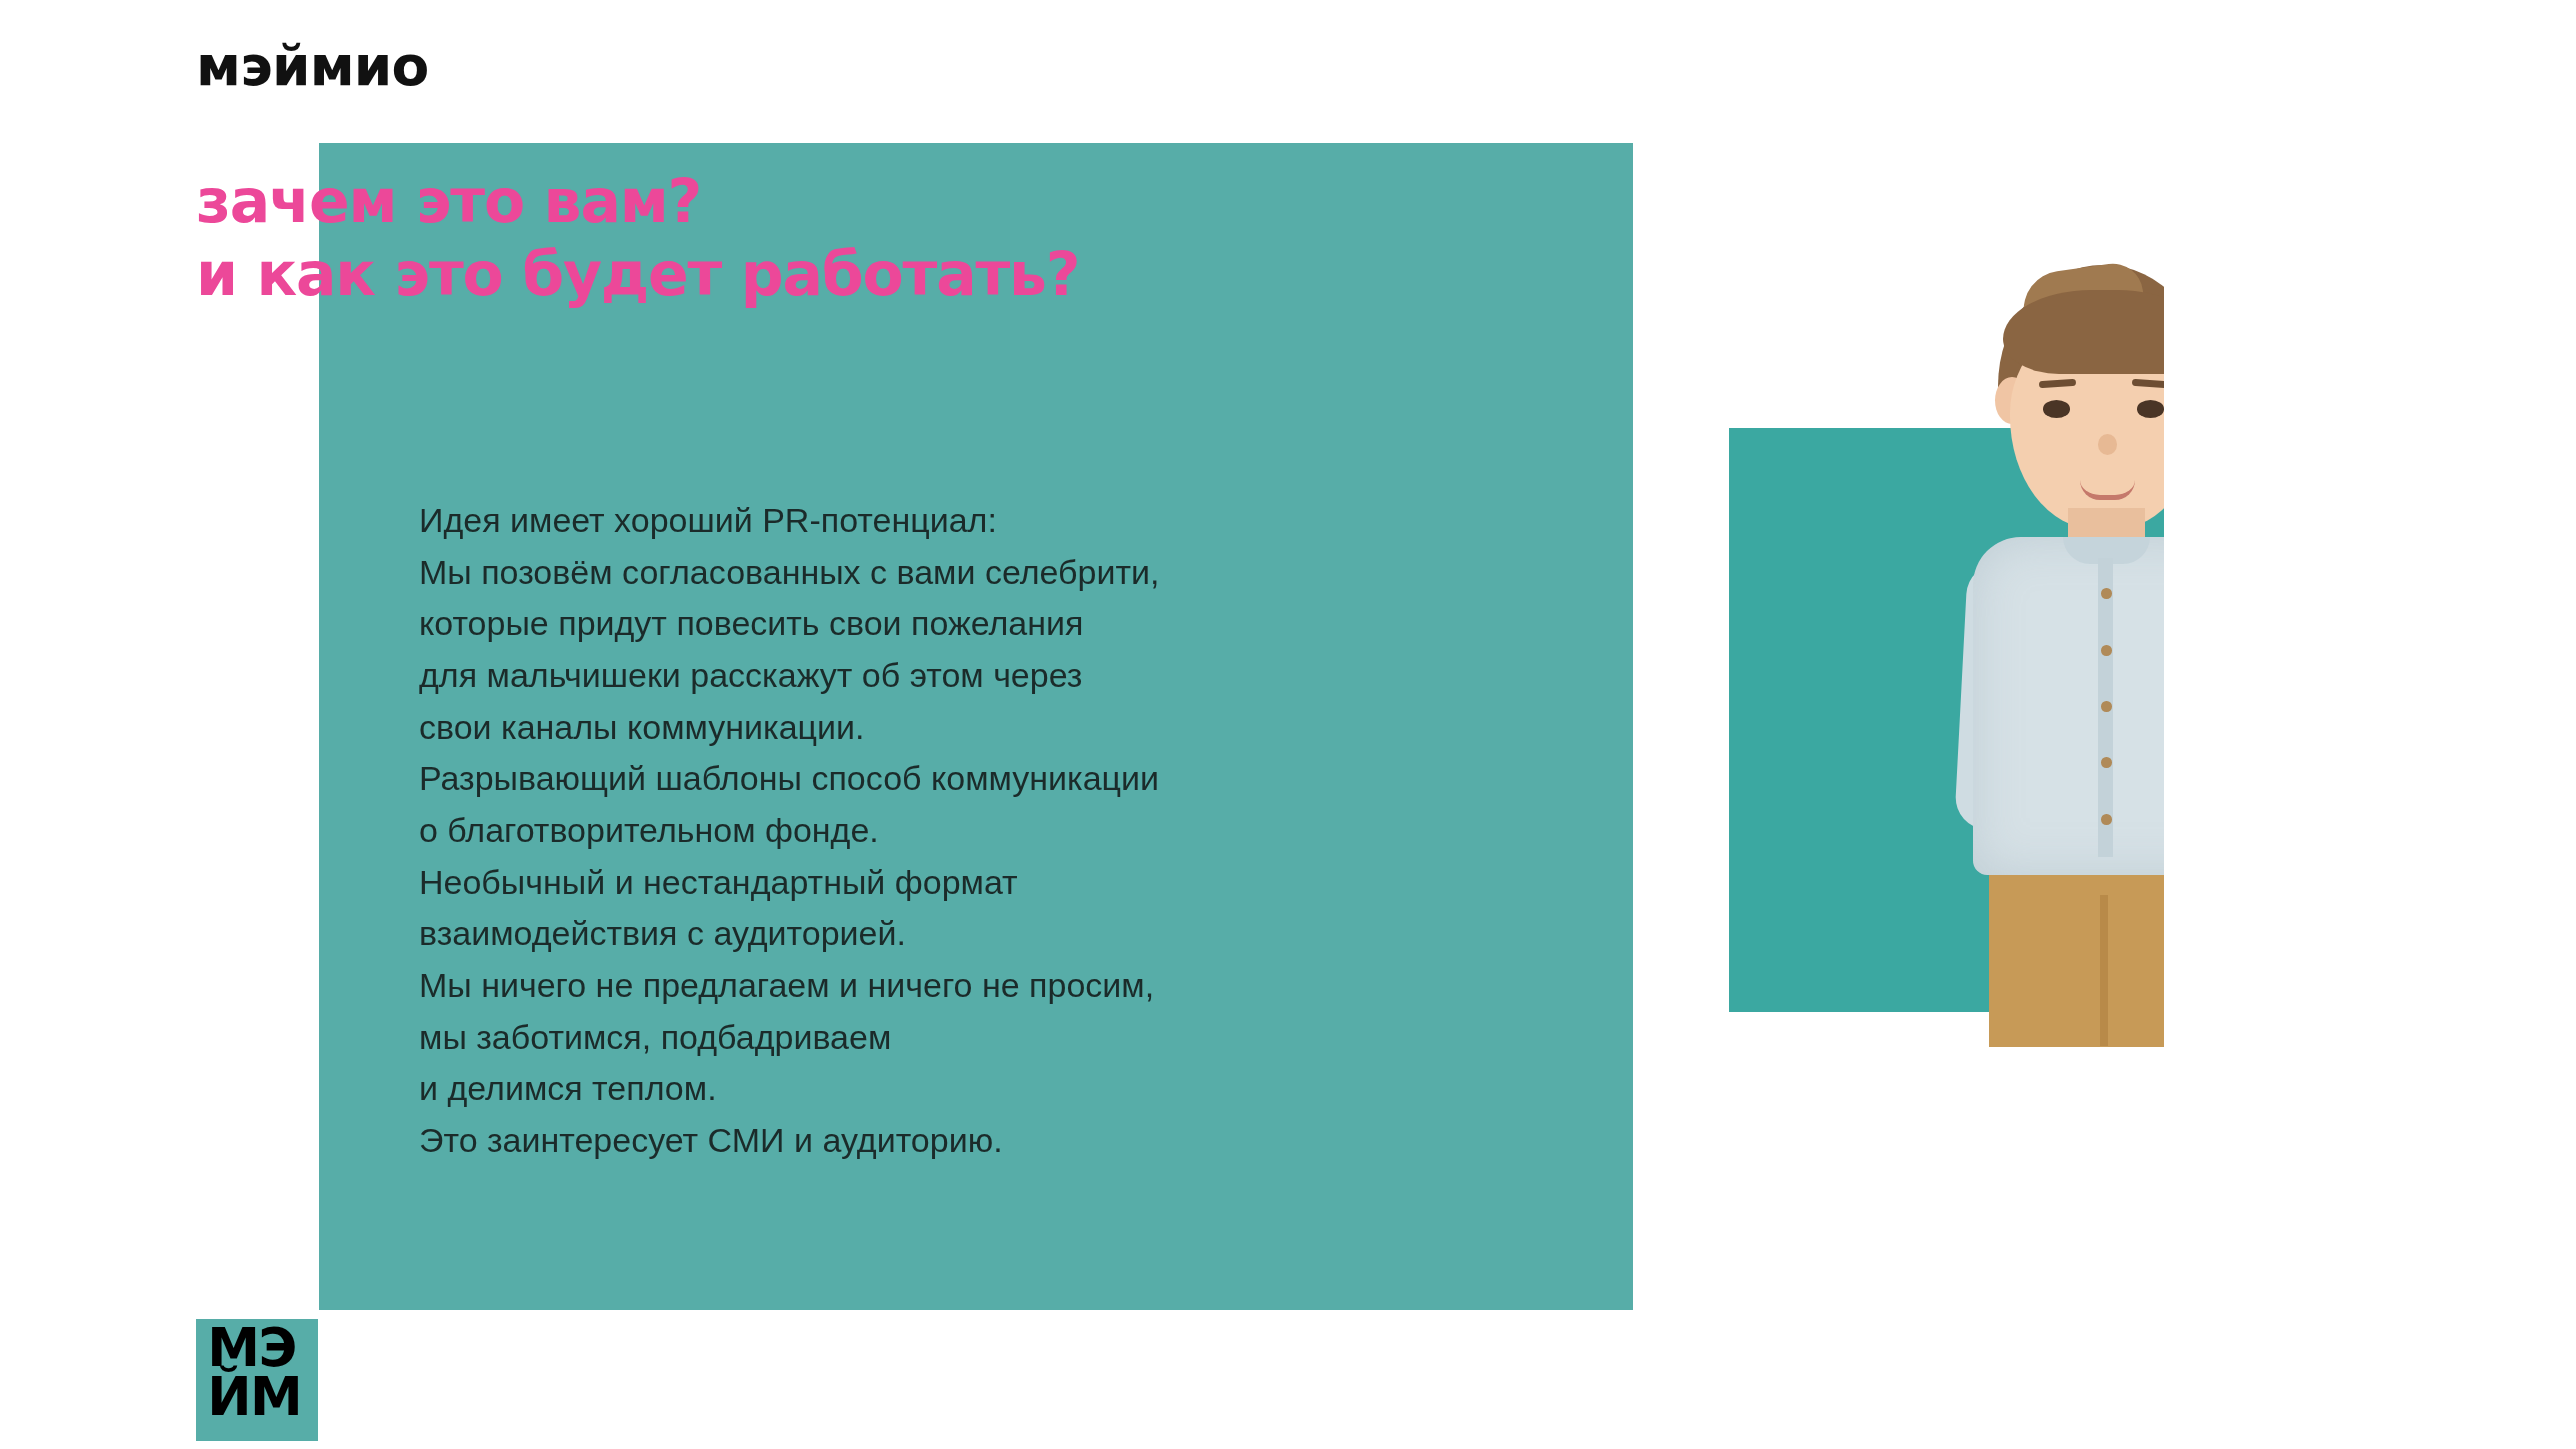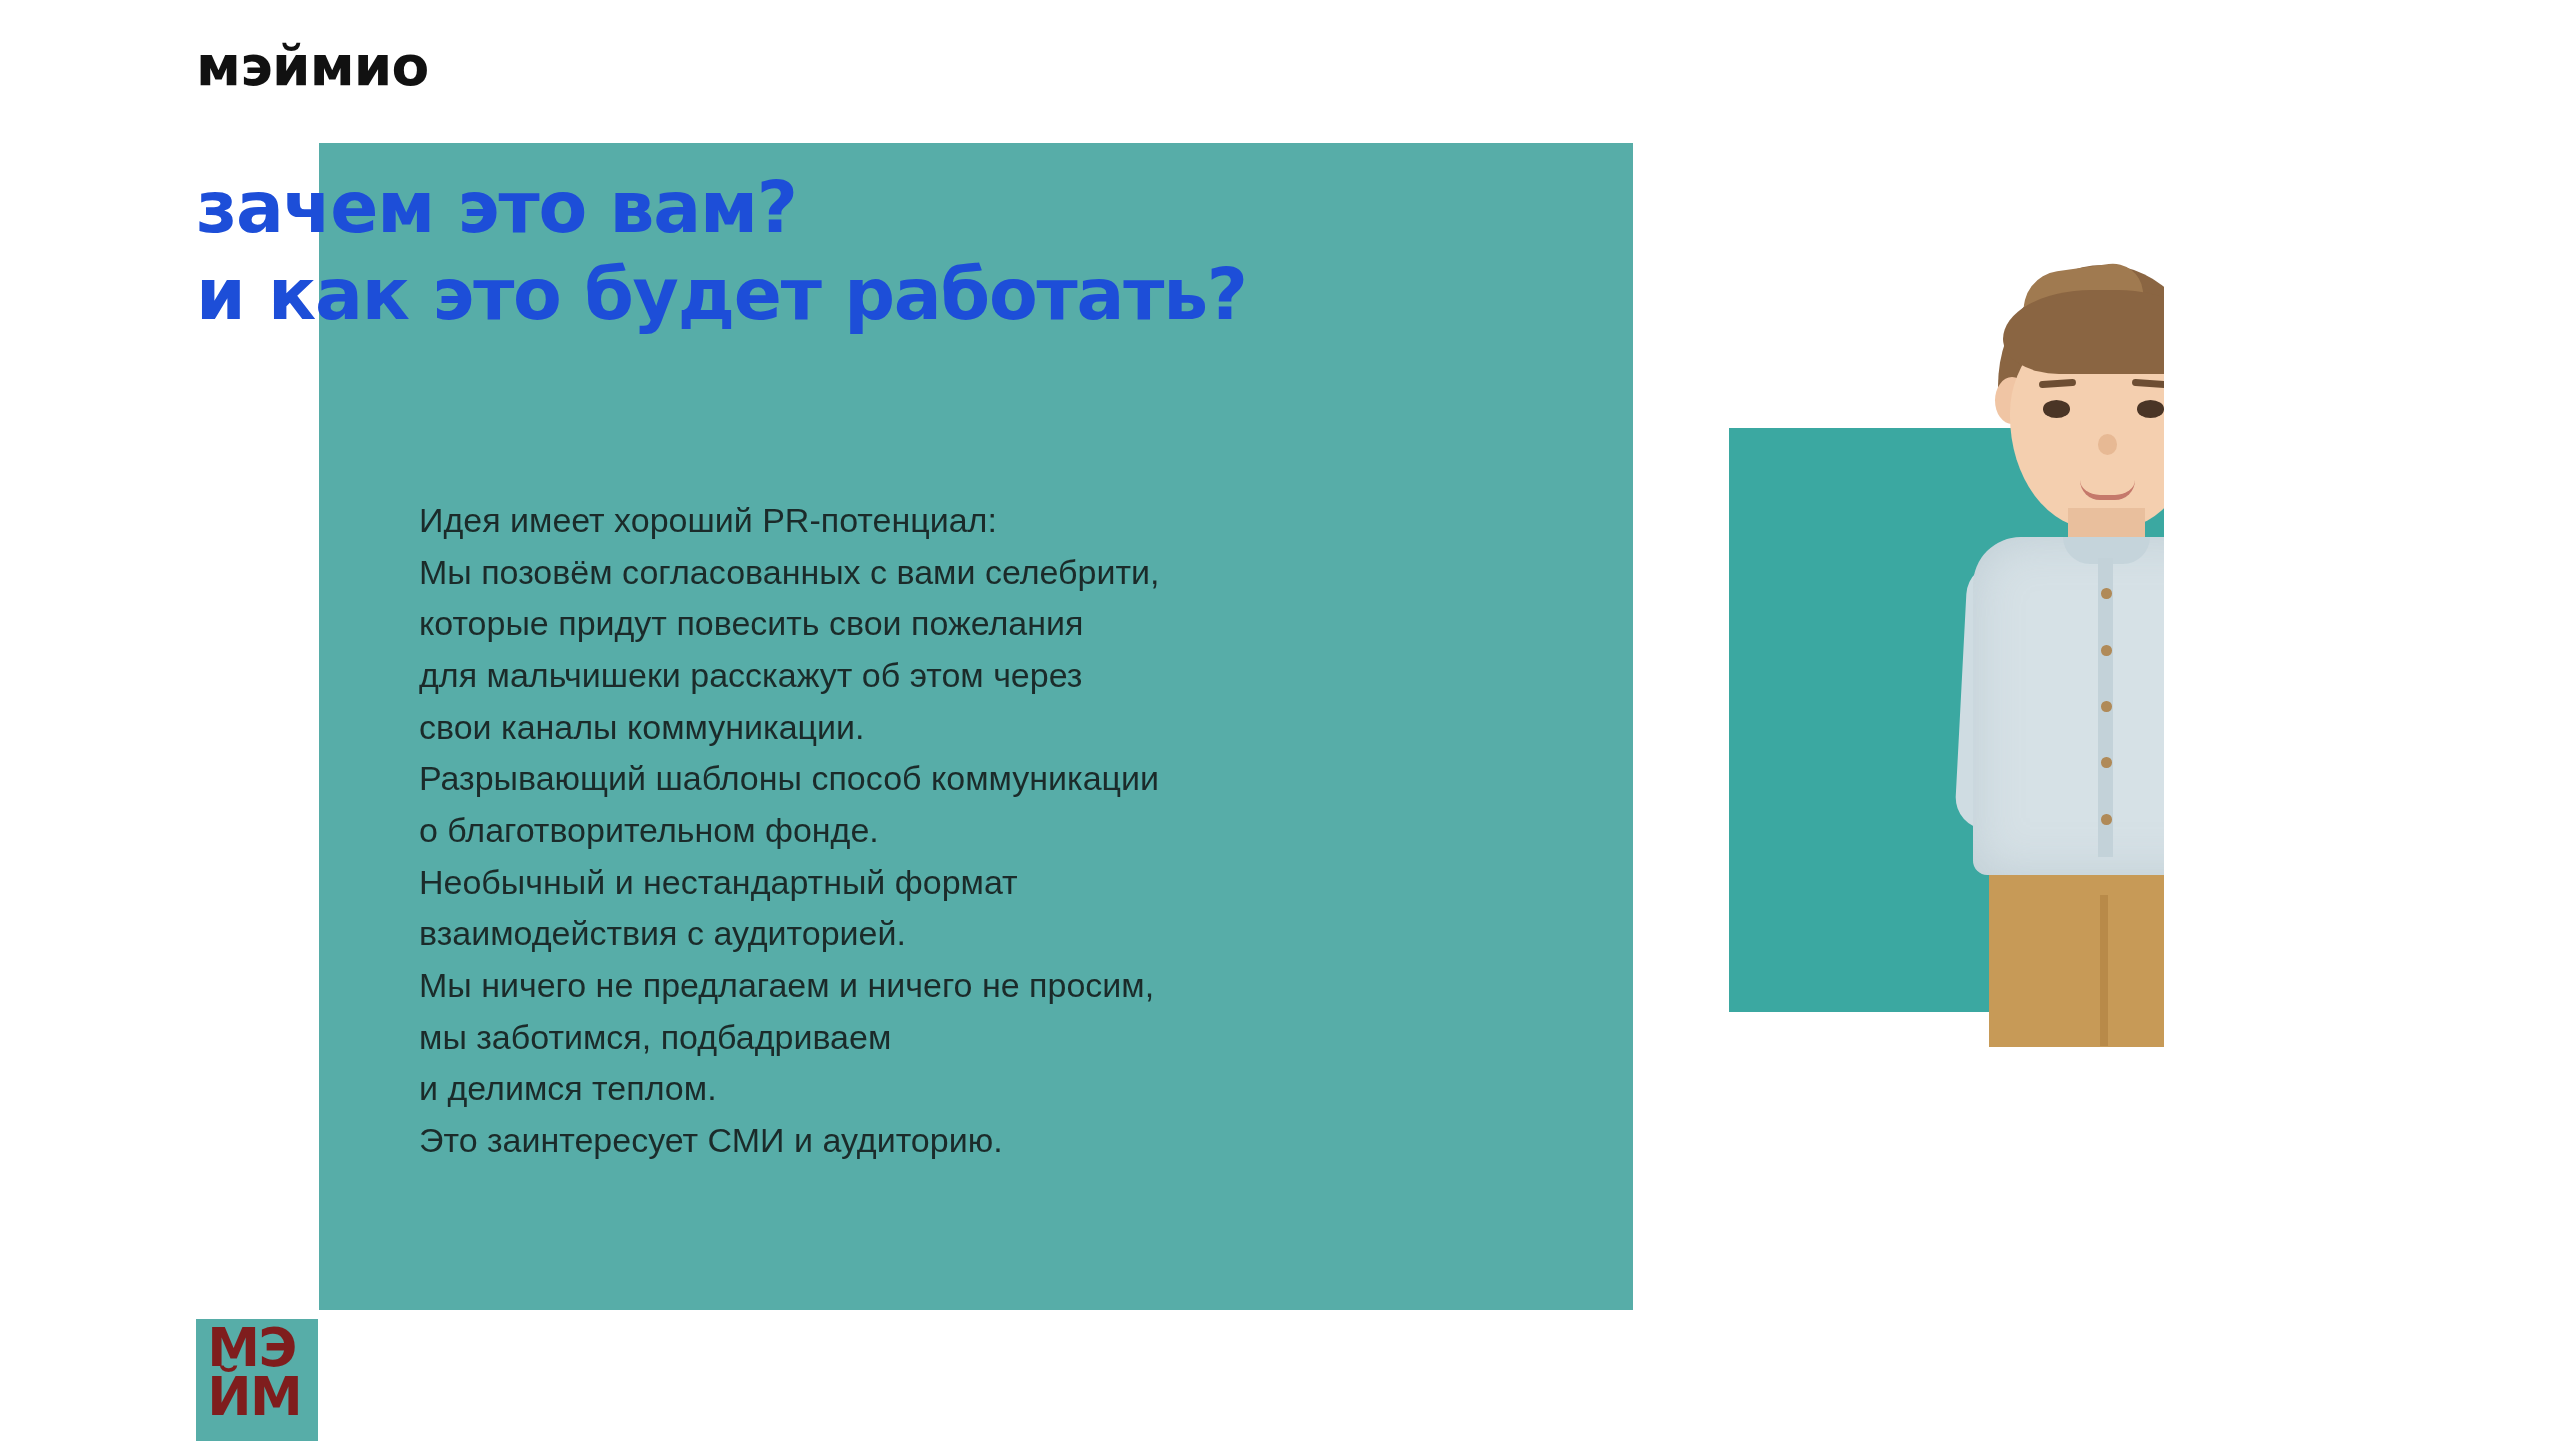--- a/index.html
+++ b/index.html
@@ -48,24 +48,24 @@
   }
 
   
   .headline {
     position: absolute;
     left: 196px;
     top: 165px;
     width: 1691px;
     font-family: "DejaVu Sans", sans-serif;
     font-weight: 700;
-    font-size: 71px;
+    font-size: 60px;
     line-height: 1.22;
     letter-spacing: -1.2px;
-    color: #1d4ed8;
+    color: #ec4899;
     white-space: pre-line;
   }
 
   
   .body-text {
     position: absolute;
     left: 419px;
     top: 495px;
     width: 1224px;
     font-family: "Liberation Sans", sans-serif;
@@ -243,21 +243,21 @@
   }
   .bottom-mark-text {
     position: absolute;
     left: 11.3px;
     top: 4.8px;
     font-family: "DejaVu Sans", sans-serif;
     font-weight: 700;
     font-size: 53px;
     line-height: 0.92;
     letter-spacing: -1.6px;
-    color: #7f1d1d;
+    color: #000000;
     white-space: pre-line;
   }
 </style>
 </head>
 <body>
 
 <div class="slide">
 
   <div class="brand-wordmark">мэймио</div>
 

